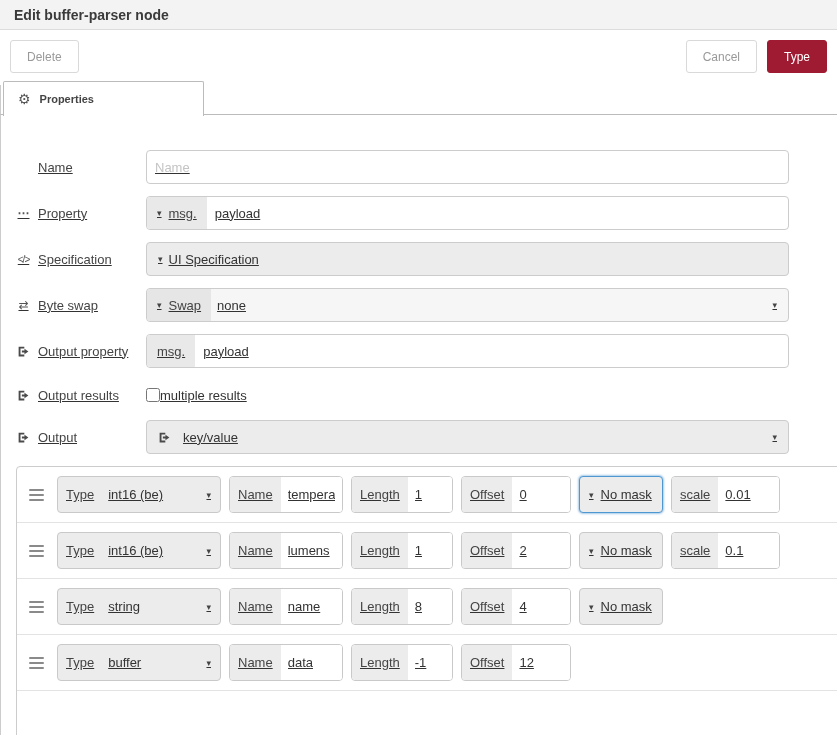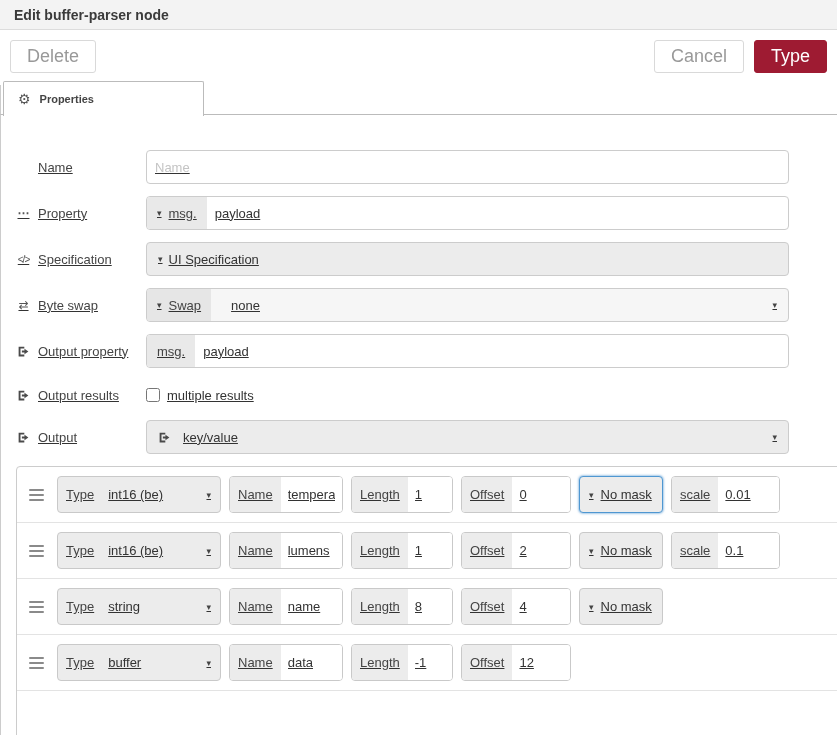--- a/index.html
+++ b/index.html
@@ -6,21 +6,21 @@
   html,body { width:837px; height:735px; overflow:hidden; background:#fff;
               font-family:"Liberation Sans", sans-serif; color:#333; }
 
   
   .hdr { height:30px; background:#f3f3f3; border-bottom:1px solid #dcdcdc;
          display:flex; align-items:center; padding:0 14px;
          font-size:14px; font-weight:bold; color:#3a3a3a; }
 
   
   .toolbar { height:53px; display:flex; align-items:center; padding:0 10px; background:#fff; }
-  .btn { height:33px; padding:0 16px; font-size:18px; background:#fff;
+  .btn { height:33px; padding:0 16px; font-size:12px; background:#fff;
          border:1px solid #d9d9d9; border-radius:3px; color:#999; cursor:pointer;
          font-family:"Liberation Sans", sans-serif; }
   .btn + .btn { margin-left:10px; }
   .btn.primary { background:#9e1b32; border-color:#9e1b32; color:#fff; }
   .spacer { flex:1; }
 
   
   .tabbar { height:30px; margin-top:2px; position:relative; border-bottom:1px solid #bbb;
             border-left:1px solid #ccc; }
   .tab { position:absolute; left:2px; top:-4px; height:35px; width:201px; z-index:2;
@@ -48,21 +48,21 @@
   input.txt { border:none; outline:none; flex:1; height:100%; padding:0 8px;
               font-family:"Liberation Sans", sans-serif; font-size:13px; color:#333; background:transparent; min-width:0; }
   input.txt::placeholder { color:#c4c4c4; }
   .fld.gray { background:#ececec; cursor:pointer; }
   .fld.gray .gval { padding:0 6px; color:#333; }
   .fld.bs { background:#f6f6f6; }
   .fld .flex1 { flex:1; }
   .fld .rcaret { padding-right:11px; }
   .fld .pl { padding-left:11px; }
 
-  .cbgroup { display:flex; align-items:center; gap:7px; width:333px; }
+  .cbgroup { display:flex; align-items:center; width:333px; }
   .cbgroup input { width:14px; height:14px; cursor:pointer; }
   .cb-dis { width:14px; height:14px; background:#cfcfcf; border:1px solid #c2c2c2;
             border-radius:2px; position:relative; flex:none; }
   .cb-dis:after { content:""; position:absolute; left:2px; top:3px; width:7px; height:3px;
                   border-left:2px solid #f5f5f5; border-bottom:2px solid #f5f5f5;
                   transform:rotate(-45deg); }
 
   
   .items { margin:12px -4px 0 15px; border:1px solid #ccc; border-radius:4px 0 0 0;
            min-height:400px; background:#fff; overflow:hidden; }
@@ -151,21 +151,21 @@
   <div class="frow">
     <div class="flabel">
       <span class="licon">⇄</span>
       <span>Byte swap</span>
     </div>
     <div class="fld bs">
       <span class="chip" style="background:#e6e6e6;">
         <span class="caret">▾</span>
         <span>Swap</span>
       </span>
-      <span class="gval" style="padding:0 20px;">none</span>
+      <span class="gval" style="padding:0 6px;">none</span>
       <span class="flex1"></span>
       <span class="caret rcaret">▾</span>
     </div>
   </div>
 
   <div class="frow">
     <div class="flabel">
       <span class="licon">
         <svg width="13" height="13" viewBox="0 0 16 16" fill="#4a4a4a">
             <path d="M2 2h7v2.3H4.3v7.4H9V14H2z"></path>

